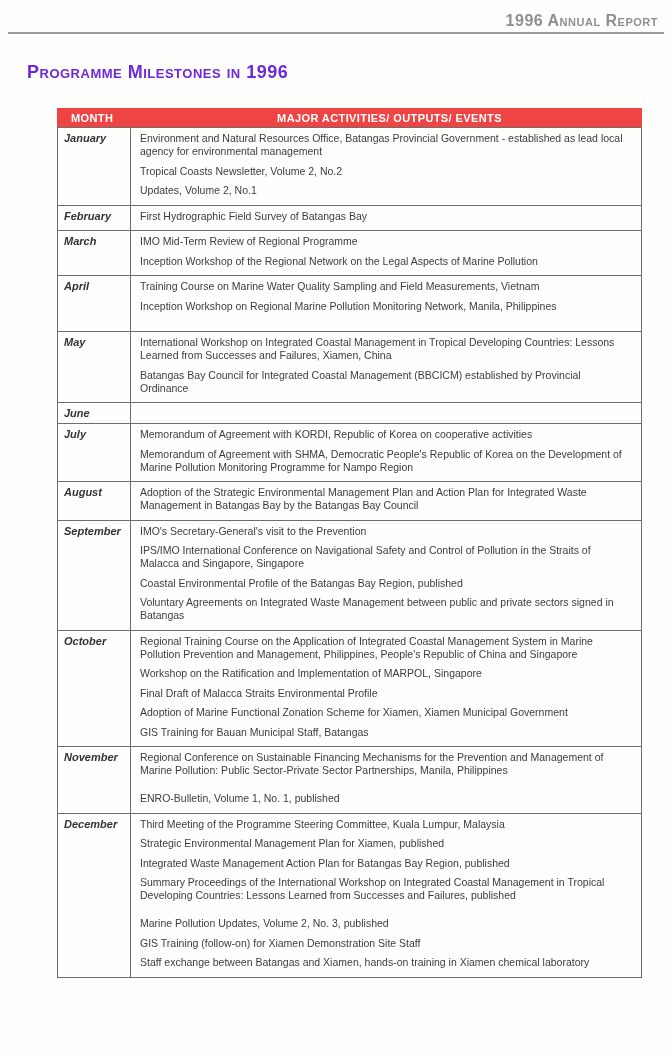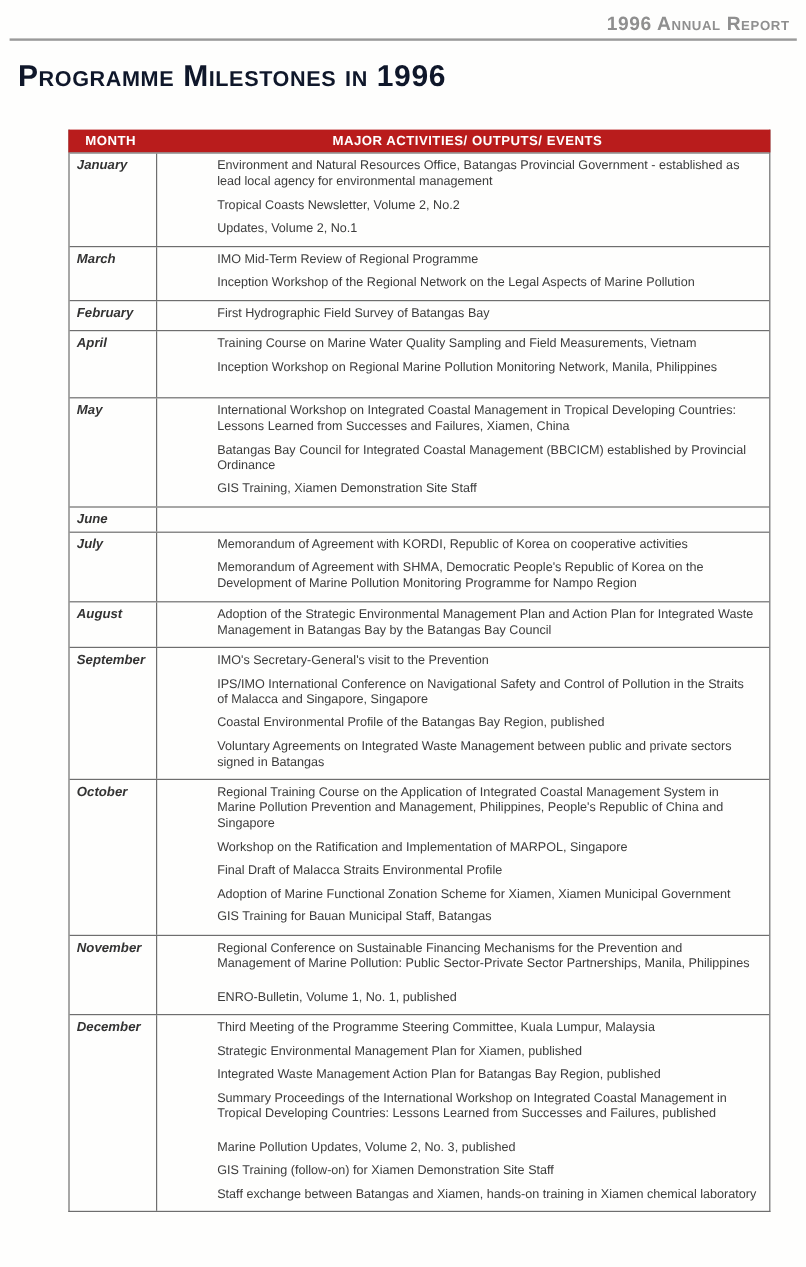--- a/index.html
+++ b/index.html
@@ -37,60 +37,59 @@
     left: 8px;
     right: 8px;
     height: 2px;
     background: #9a9a9a;
   }
   
   .page-title {
     position: absolute;
     top: 46px;
     left: 11px;
-    margin: 4px;
+    margin: 16px;
     font-variant: small-caps;
-    font-size: 25px;
+    font-size: 18px;
     font-weight: 600;
     letter-spacing: 0.5px;
-    color: #0f172a;
+    color: #6d28d9;
   }
   
   .milestones-table {
     position: absolute;
     top: 108px;
     left: 57px;
     width: 583px;
     border: 1px solid #6e6e6e;
     border-top: none;
   }
   .thead {
     display: flex;
-    background: #b91c1c;
+    background: #ef4444;
     color: #ffffff;
     font-weight: bold;
     font-size: 11px;
     letter-spacing: 0.4px;
     height: 19px;
     align-items: center;
     margin: 0 -1px;           
   }
   .th-month {
     width: 66px;
     padding-left: 14px;
     flex: none;
   }
   .th-act {
     flex: 1;
     text-align: center;
   }
   .trow {
     display: flex;
     border-top: 1px solid #6e6e6e;
-    gap: 41px;
   }
   .trow:first-child { border-top: 1px solid #6e6e6e; }
   .td-month {
     flex: none;
     width: 63px;
     border-right: 1px solid #6e6e6e;
     padding: 4px 3px 4px 6px;
     font-size: 11px;
     font-weight: bold;
     font-style: italic;
@@ -141,48 +140,47 @@
   <div class="trow">
     <div class="td-month">January</div>
     <div class="td-entries">
             <p class="entry">Environment and Natural Resources Office, Batangas Provincial Government - established as lead local agency for environmental management</p>
             <p class="entry">Tropical Coasts Newsletter, Volume 2, No.2</p>
             <p class="entry">Updates, Volume 2, No.1</p>
           </div>
   </div>
 
   <div class="trow">
+    <div class="td-month">February</div>
+    <div class="td-entries">
+            <p class="entry">First Hydrographic Field Survey of Batangas Bay</p>
+          </div>
+  </div>
+
+  <div class="trow">
     <div class="td-month">March</div>
     <div class="td-entries">
             <p class="entry">IMO Mid-Term Review of Regional Programme</p>
             <p class="entry">Inception Workshop of the Regional Network on the Legal Aspects of Marine Pollution</p>
           </div>
   </div>
 
-  <div class="trow">
-    <div class="td-month">February</div>
-    <div class="td-entries">
-            <p class="entry">First Hydrographic Field Survey of Batangas Bay</p>
-          </div>
-  </div>
-
   <div class="trow row-extra">
     <div class="td-month">April</div>
     <div class="td-entries">
             <p class="entry">Training Course on Marine Water Quality Sampling and Field Measurements, Vietnam</p>
             <p class="entry">Inception Workshop on Regional Marine Pollution Monitoring Network, Manila, Philippines</p>
           </div>
   </div>
 
   <div class="trow">
     <div class="td-month">May</div>
     <div class="td-entries">
             <p class="entry">International Workshop on Integrated Coastal Management in Tropical Developing Countries: Lessons Learned from Successes and Failures, Xiamen, China</p>
             <p class="entry">Batangas Bay Council for Integrated Coastal Management (BBCICM) established by Provincial Ordinance</p>
-            <p class="entry">GIS Training, Xiamen Demonstration Site Staff</p>
           </div>
   </div>
 
   <div class="trow">
     <div class="td-month">June</div>
   </div>
 
   <div class="trow">
     <div class="td-month">July</div>
     <div class="td-entries">

